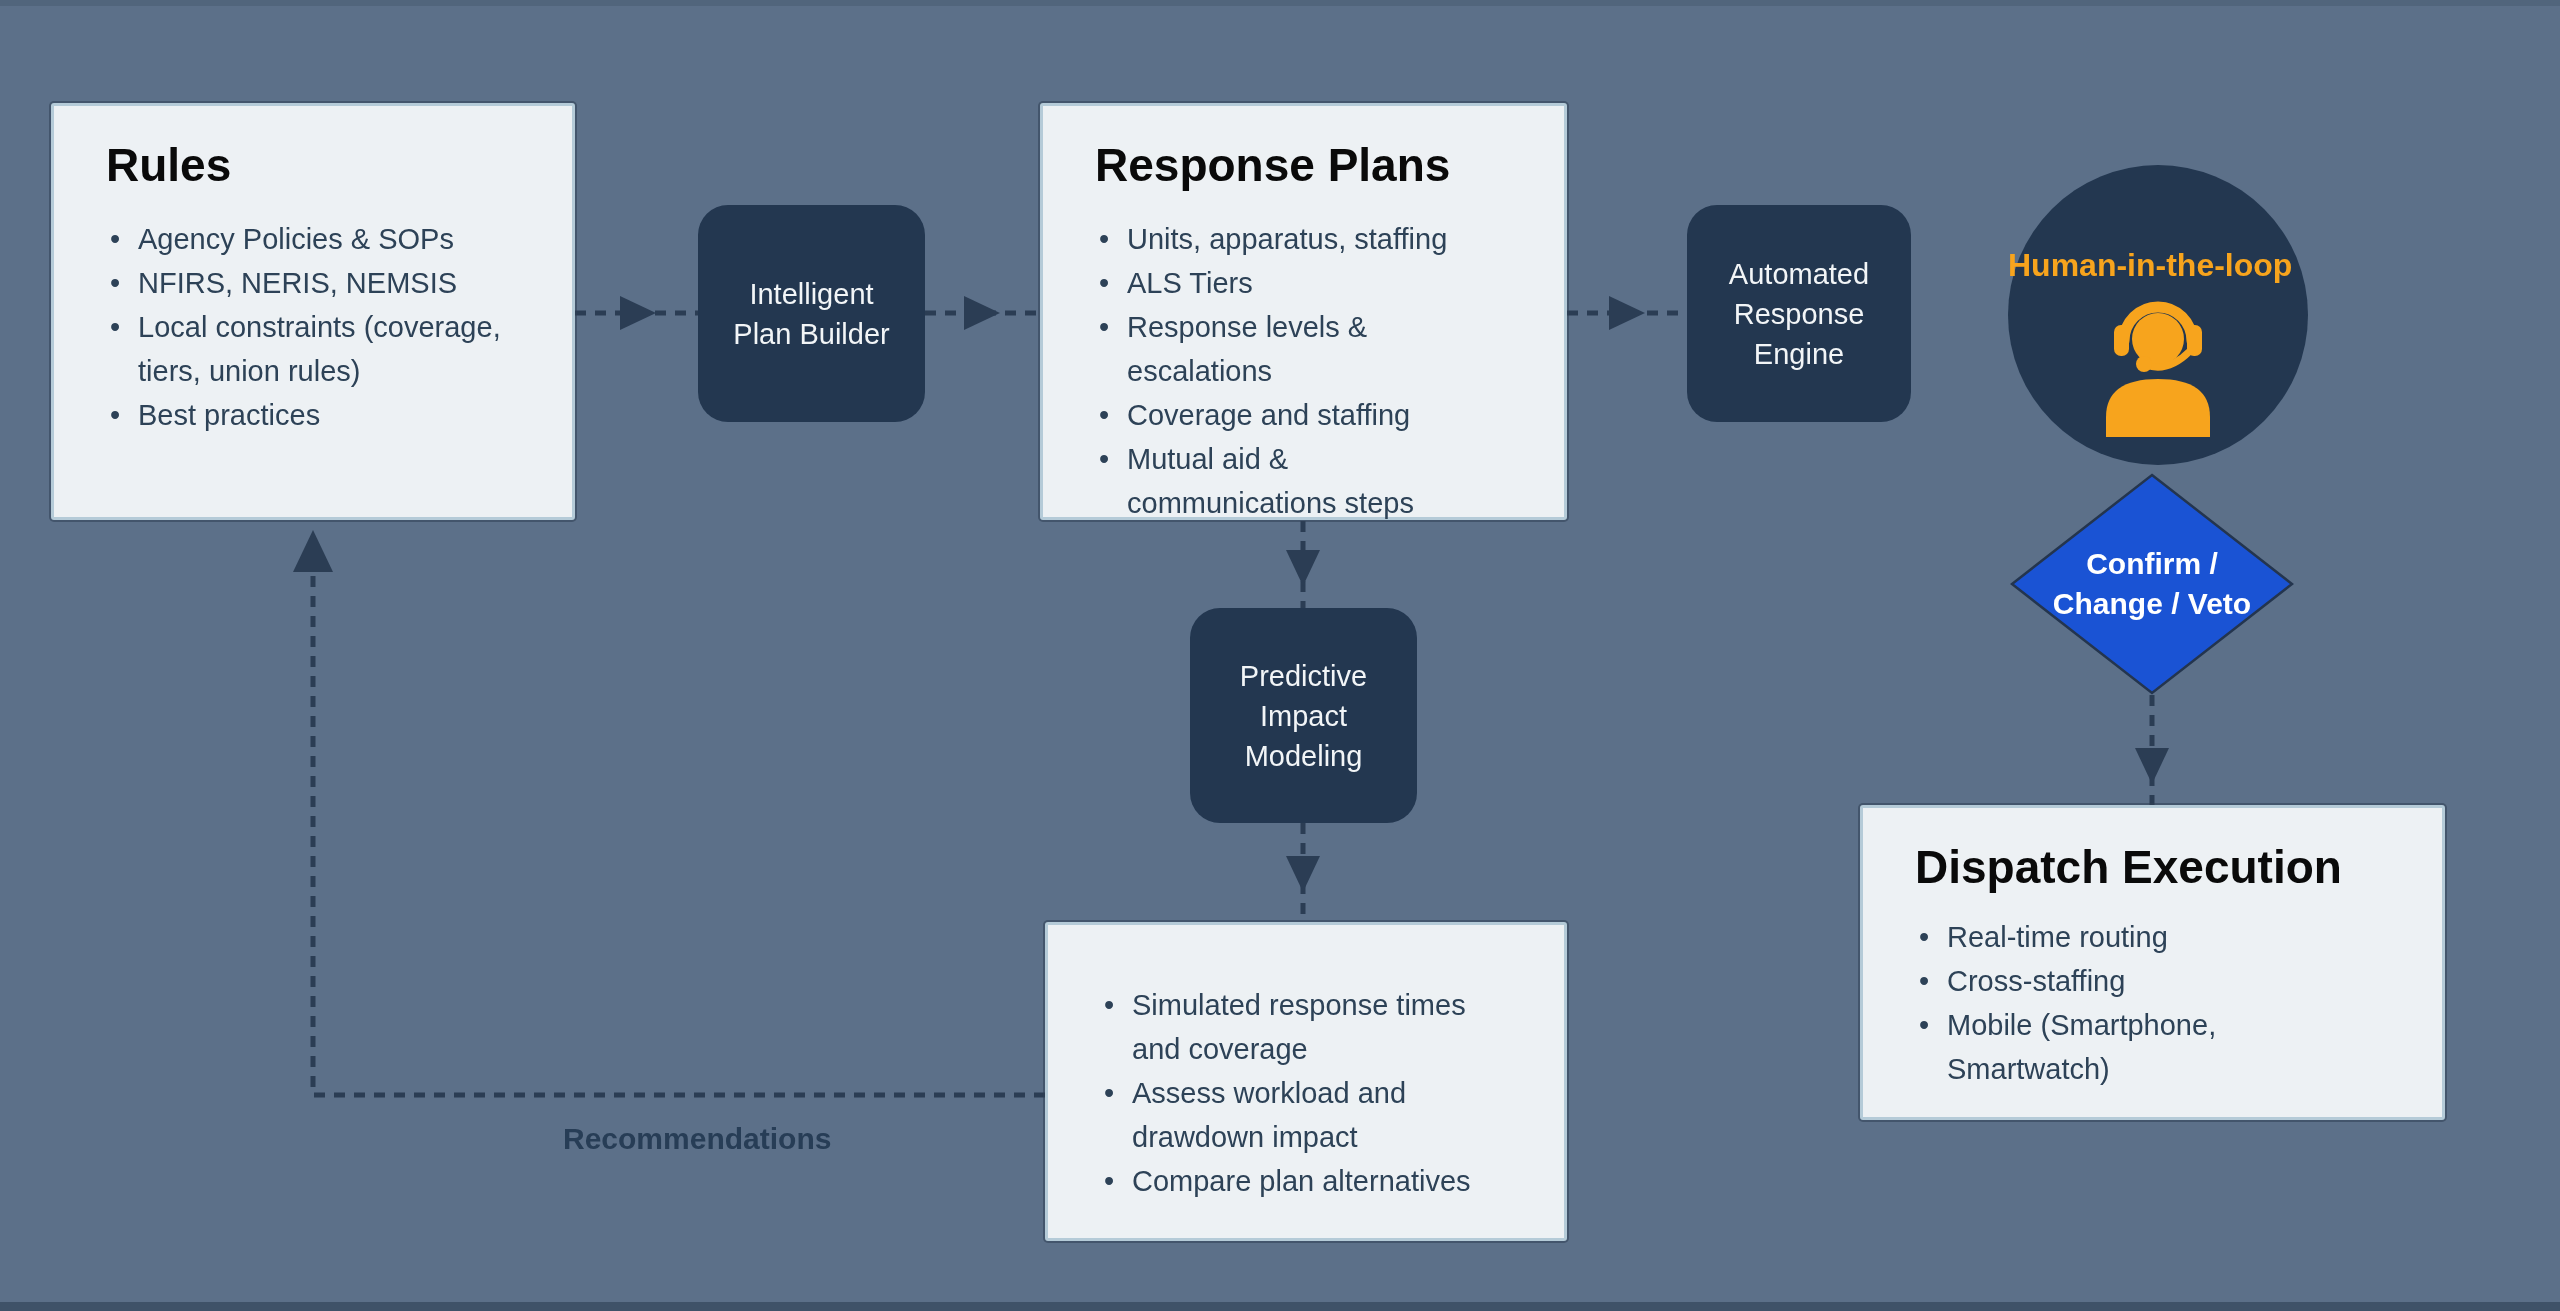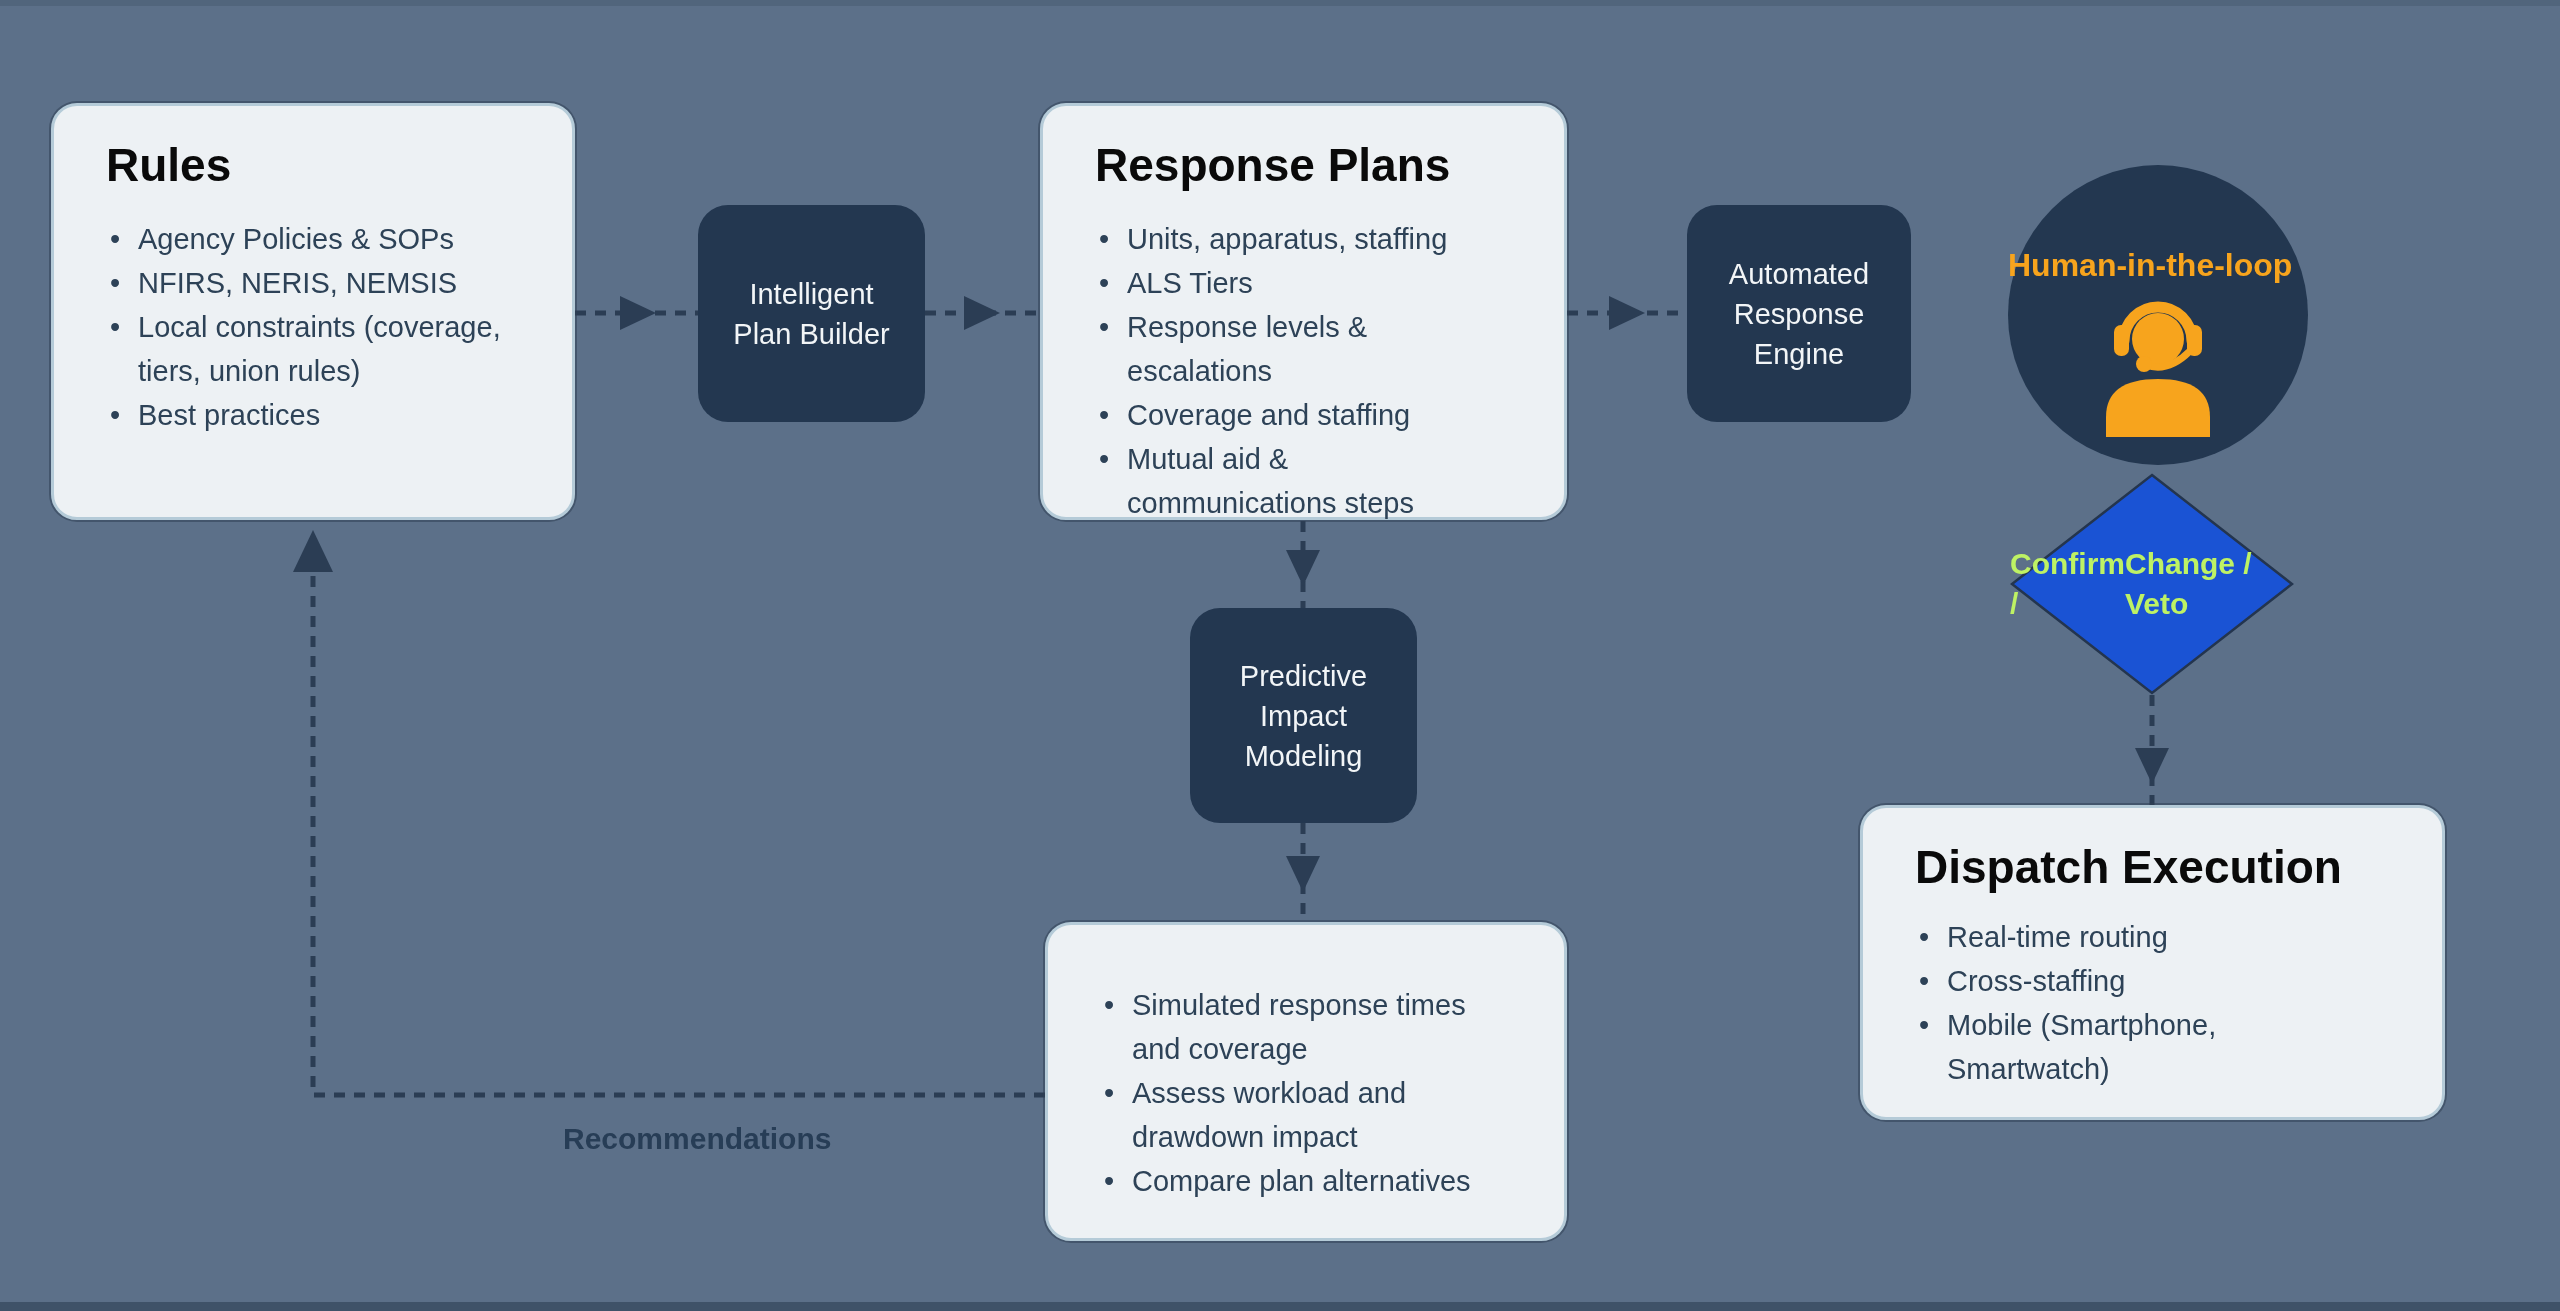--- a/index.html
+++ b/index.html
@@ -26,21 +26,21 @@
   
   svg.wires{position:absolute;left:0;top:0;pointer-events:none;}
   .wire{stroke:var(--connector);stroke-width:5;fill:none;stroke-dasharray:11 9;}
   .head{fill:var(--connector);stroke:none;}
 
   
   .card{
     position:absolute;background:var(--node-light);
     border:3px solid var(--node-light-border);
     box-shadow:0 0 0 2px rgba(47,63,84,.55);
-    border-radius:26px;box-sizing:border-box;
+    border-radius:3px;box-sizing:border-box;
   }
   .card h1{
     margin:34px 0 0 52px;font-size:46px;line-height:1.1;
     font-weight:bold;color:var(--title-text);letter-spacing:0;
   }
   .card ul{list-style:none;margin:26px 8px 0 0;padding:0 52px 0 52px;}
   .card li{
     position:relative;padding-left:32px;font-size:29px;line-height:44px;
     color:var(--bullet-text);
   }
@@ -66,22 +66,22 @@
     position:absolute;left:0;top:82px;width:100%;
     color:var(--accent-orange);font-weight:bold;font-size:32px;
   }
   .hitl svg{position:absolute;left:70px;top:122px;}
 
   
   .diamond-wrap{position:absolute;left:2010px;top:473px;width:284px;height:222px;}
   .diamond-wrap svg{position:absolute;left:0;top:0;}
   .diamond-label{
     position:absolute;left:0;top:0;width:100%;height:100%;
-    display:flex;flex-direction:row;align-items:center;justify-content:center;
-    color:#bef264;font-weight:bold;font-size:30px;line-height:40px;
+    display:flex;flex-direction:column;align-items:center;justify-content:center;
+    color:#ffffff;font-weight:bold;font-size:30px;line-height:40px;text-align:center;
   }
   .diamond-label span{display:block;}
 
   .recommendations{
     position:absolute;left:563px;top:1122px;font-size:30px;font-weight:bold;
     color:#273D56;
   }
 </style>
 </head>
 <body>

